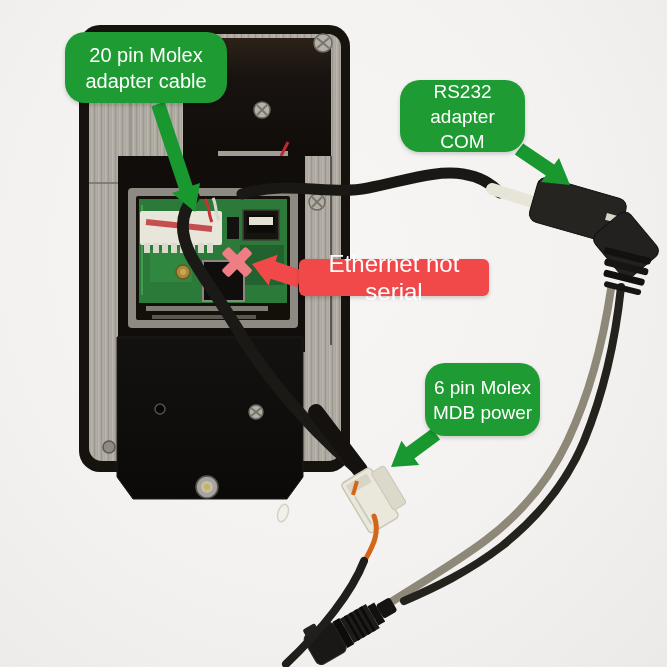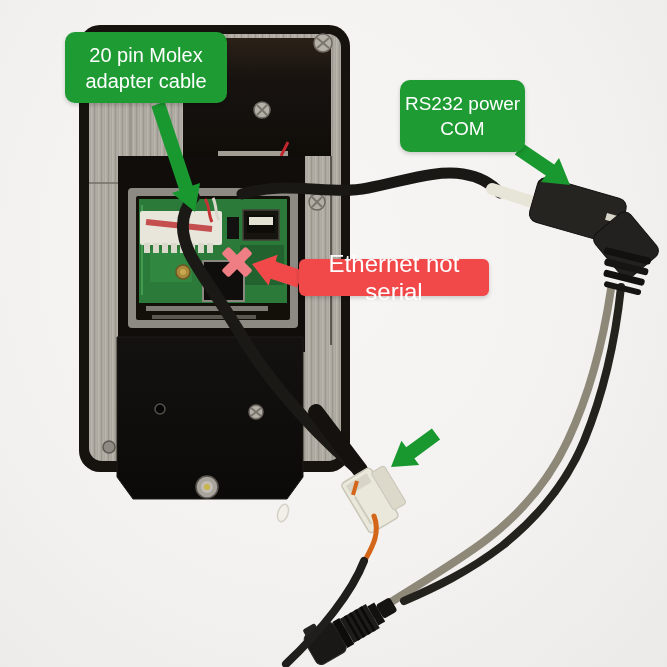--- a/index.html
+++ b/index.html
@@ -5,21 +5,21 @@
   html,body { margin:0; padding:0; background:#e8e7e5; }
   #stage {
     position:relative; width:667px; height:667px; overflow:hidden;
     background: radial-gradient(ellipse at 45% 38%, #f7f6f4 0%, #f3f2f0 55%, #eceae8 100%);
     font-family:"Liberation Sans", sans-serif;
   }
   #stage svg { position:absolute; left:0; top:0; }
   .label {
     position:absolute; display:flex; align-items:center; justify-content:center;
     text-align:center; color:#ffffff; white-space:pre-line;
-    border-radius:10px; box-shadow:0 2px 4px rgba(0,0,0,0.18);
+    border-radius:20px; box-shadow:0 2px 4px rgba(0,0,0,0.18);
     font-family:"Liberation Sans", sans-serif;
   }
   #label-molex20 { left:65px;  top:32px;  width:162px; height:71px; background:#1e9b33; font-size:20px; line-height:26px; }
   #label-rs232   { left:400px; top:80px;  width:125px; height:72px; background:#1e9b33; font-size:19px; line-height:25px; }
   #label-ethernet{ left:299px; top:259px; width:190px; height:37px; background:#f1494a; font-size:24px; border-radius:6px; }
   #label-molex6  { left:425px; top:363px; width:115px; height:73px; background:#1e9b33; font-size:19px; line-height:25px; }
 </style>
 </head>
 <body>
 
@@ -191,20 +191,24 @@
       <rect x="-17" y="-5" width="34" height="10" rx="2" transform="rotate(45)" fill="#ee7e83"></rect>
       <rect x="-17" y="-5" width="34" height="10" rx="2" transform="rotate(-45)" fill="#ee7e83"></rect>
     </g>
   </svg>
 
   <div class="label" id="label-molex20">
     <span>20 pin Molex
 adapter cable</span>
   </div>
   <div class="label" id="label-rs232">
-    <span>RS232 power
+    <span>RS232 adapter
 COM</span>
   </div>
   <div class="label" id="label-ethernet">
     <span>Ethernet not serial</span>
   </div>
+  <div class="label" id="label-molex6">
+    <span>6 pin Molex
+MDB power</span>
+  </div>
 
 </div>
 
 </body></html>

